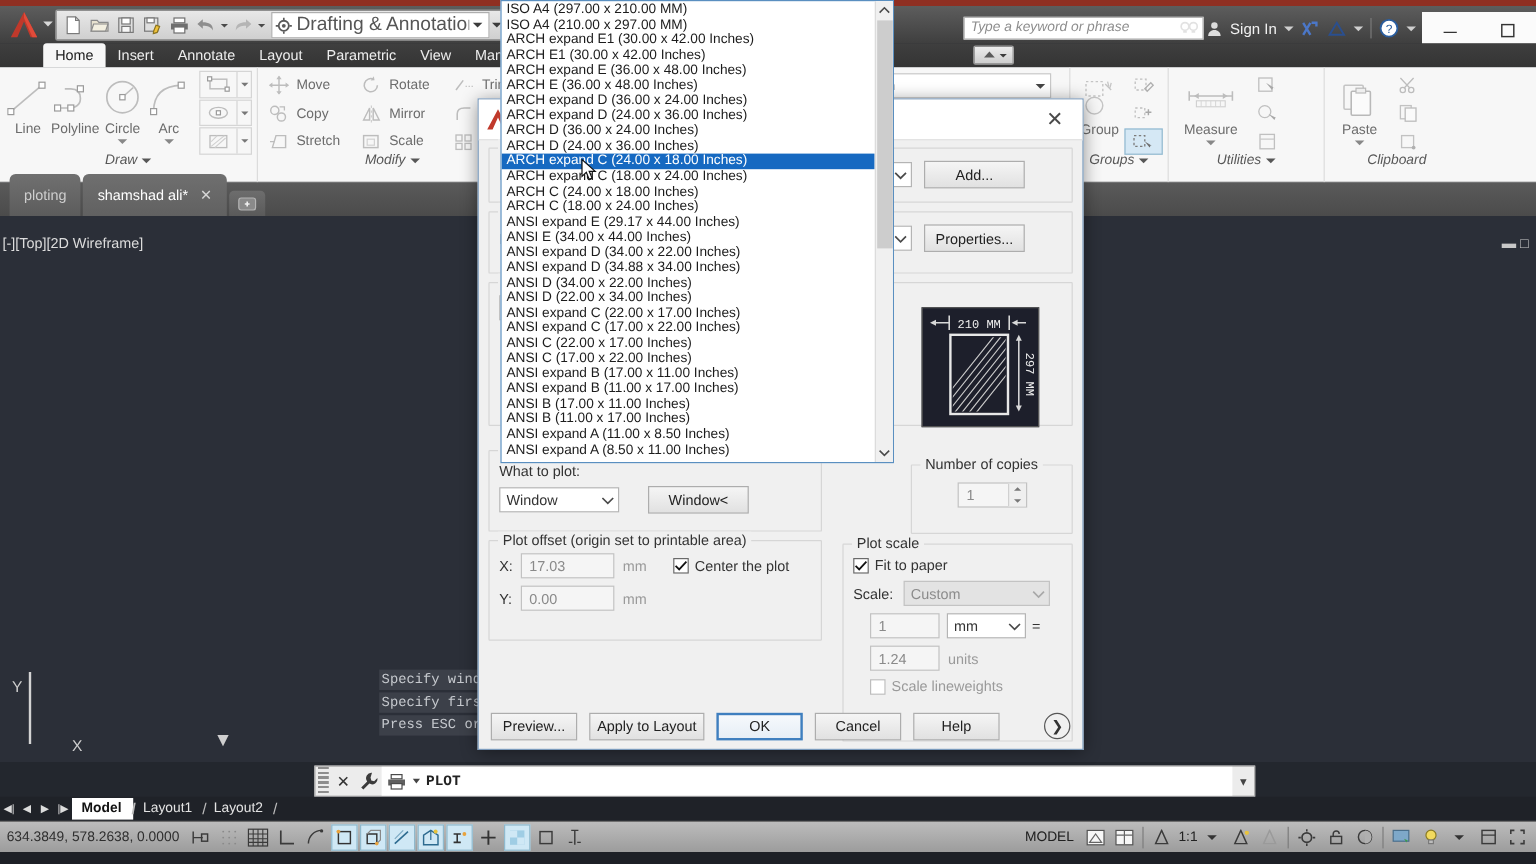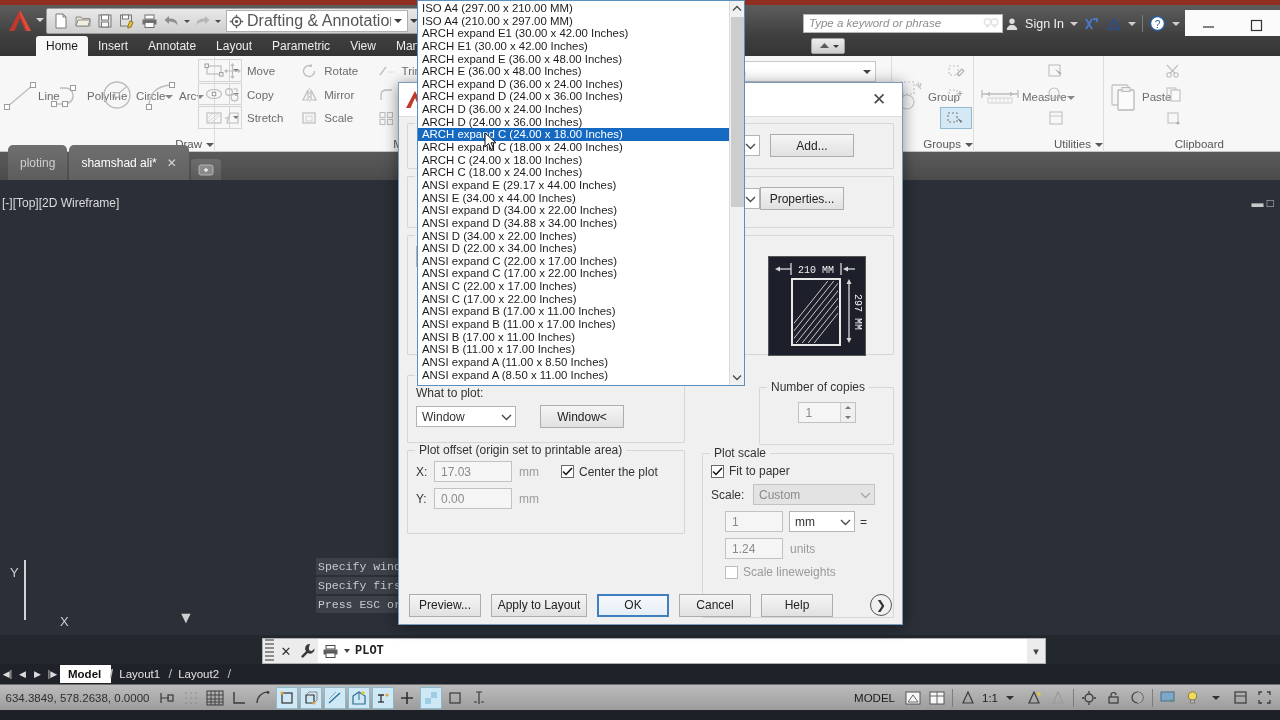--- a/index.html
+++ b/index.html
@@ -66,24 +66,24 @@
   .panelcollapse{position:absolute;right:435px;top:38px;width:34px;height:16px;background:linear-gradient(to bottom,#ededed,#cdcdcd);border:1px solid #a0a0a0;border-radius:2px;display:flex;align-items:center;justify-content:center;gap:2px;}
   .panelcollapse i{width:0;height:0;border-left:3px solid transparent;border-right:3px solid transparent;border-top:3.5px solid #3b3b3b;}
 
   
   .ribbon{
     position:absolute;left:0;top:56px;width:1280px;height:96px;
     background:#f7f7f7;border-bottom:1px solid #c6c6c6;
     display:flex;
   }
   .rpanel{position:relative;height:96px;border-right:1px solid #dcdcdc;padding:0 4px;}
-  .rpanel-title{position:absolute;bottom:2px;left:0;width:100%;text-align:right;font-size:11.5px;color:#575757;}
+  .rpanel-title{position:absolute;bottom:12px;left:0;width:100%;text-align:center;font-size:11.5px;color:#575757;font-style:italic;}
   .rpanel-title .dd{display:inline-block;width:0;height:0;margin-left:4px;border-left:4px solid transparent;border-right:4px solid transparent;border-top:4px solid #575757;vertical-align:middle;}
   .rpanel-body{display:flex;height:74px;padding-top:2px;}
-  .bigbtn{width:47px;display:flex;align-items:center;justify-content:flex-start;padding-top:4px;}
+  .bigbtn{width:47px;display:flex;flex-direction:column;align-items:center;justify-content:flex-start;padding-top:4px;}
   .bigbtn .gl{height:40px;display:flex;align-items:center;justify-content:center;}
   .bigbtn .lb{font-size:11.5px;color:#6c6c6c;text-align:center;line-height:12px;}
   .bigbtn .dnc{width:0;height:0;margin-top:2px;border-left:4px solid transparent;border-right:4px solid transparent;border-top:4px solid #888;}
   .smallcol{display:flex;flex-direction:column;justify-content:flex-start;padding-top:1px;}
   .smallrow{display:flex;align-items:center;height:24px;}
   .smallrow .gl{width:26px;display:flex;align-items:center;justify-content:center;}
   .smallrow .lb{font-size:11.5px;color:#6c6c6c;white-space:nowrap;padding-left:2px;}
   .splitcell{display:flex;align-items:center;border:1px solid #d5d5d5;height:24px;margin-bottom:1px;}
   .splitcell .gl{width:30px;display:flex;align-items:center;justify-content:center;}
   .splitcell .ar{width:12px;border-left:1px solid #d5d5d5;height:100%;display:flex;align-items:center;justify-content:center;}
@@ -1030,21 +1030,21 @@
       <div class="row" style="margin-bottom:0">
         <span class="lbl" style="width:44px">Name:</span>
         <span class="combo" style="width:300px">
           <span class="cv"></span>
           <span class="ca">
               <svg width="11" height="8" viewBox="0 0 11 8">
                 <path d="M1 2 L5.5 6.5 L10 2" fill="none" stroke="#4a4a4a" stroke-width="1.4"></path>
               </svg>
             </span>
         </span>
-        <span class="btn" style="width:84px;">Properties...</span>
+        <span class="btn" style="width:84px;margin-left:10px">Properties...</span>
       </div>
     </div>
 
     <div class="grp" style="height:120px">
       <span class="gl">Paper size</span>
       <div class="row" style="margin-bottom:0;align-items:flex-start">
         <span class="combo" style="width:322px">
           <span class="cv">ISO expand A4 (210.00 x 297.00 MM)</span>
           <span class="ca">
               <svg width="11" height="8" viewBox="0 0 11 8">

